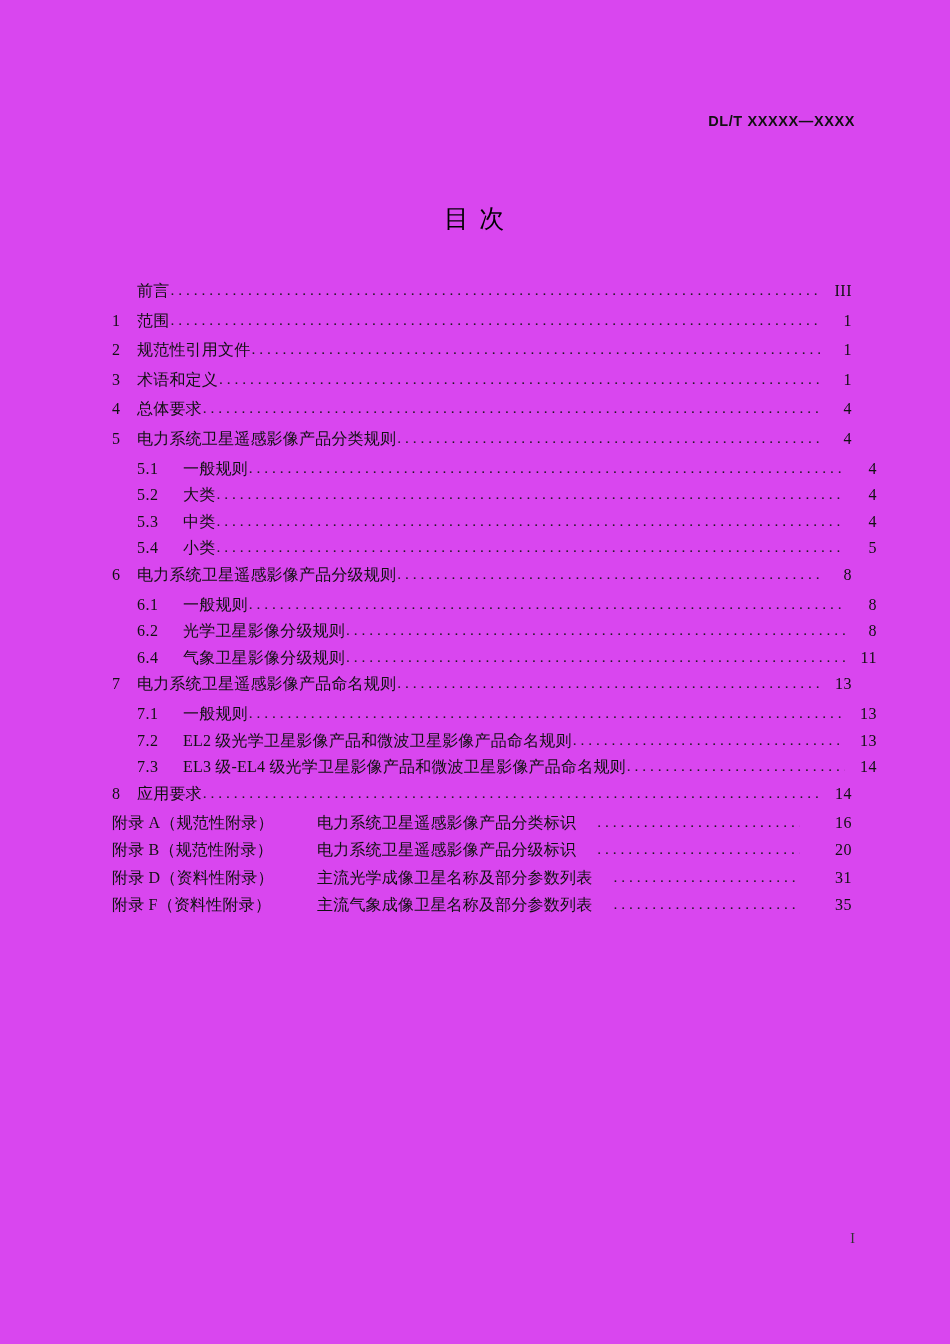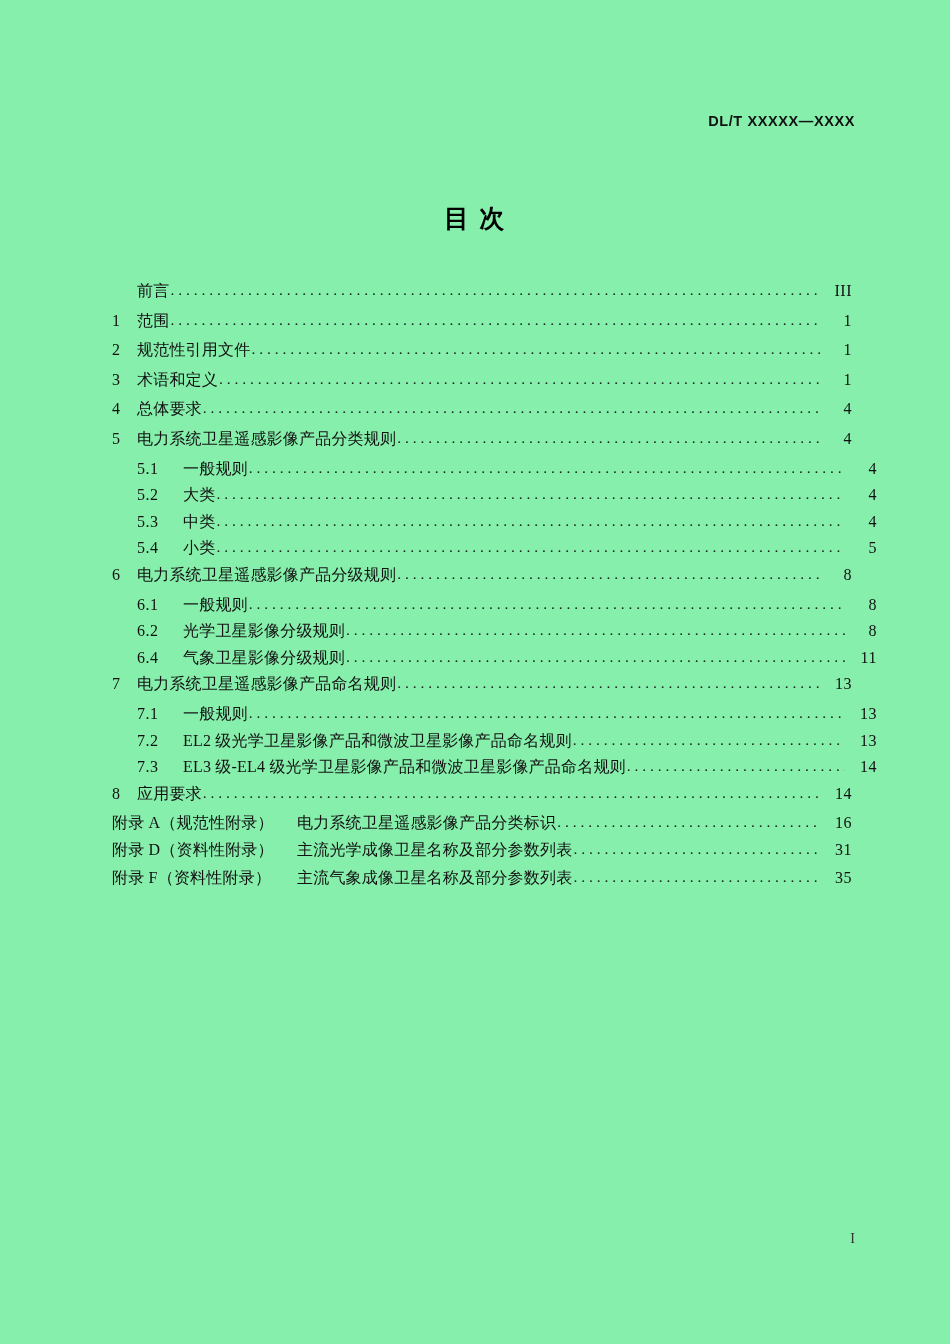--- a/index.html
+++ b/index.html
@@ -4,21 +4,21 @@
 <style>
   html, body {
     margin: 0;
     padding: 0;
     background: #ffffff;
   }
   .page {
     position: relative;
     width: 950px;
     height: 1344px;
-    background: #86efac;
+    background: #d946ef;
     overflow: hidden;
     font-family: "Liberation Serif", "DejaVu Serif", serif;
     color: #000000;
   }
 
   
   .doc-header {
     position: absolute;
     top: 113px;
     left: 0;
@@ -33,21 +33,21 @@
   }
 
   
   .toc-title {
     position: absolute;
     top: 202px;
     left: 0;
     width: 950px;
     text-align: center;
     font-size: 25px;
-    font-weight: bold;
+    font-weight: normal;
     letter-spacing: 2px;
     color: #000000;
     font-family: "Liberation Serif", "DejaVu Serif", serif;
   }
 
   
   .toc {
     position: absolute;
     top: 283px;
     left: 112px;
@@ -60,21 +60,21 @@
     width: 100%;
     font-size: 16px;
     line-height: 1.0;
     color: #111111;
     white-space: nowrap;
   }
 
   
   .toc-entry.lvl1 { height: 29.6px; padding-left: 0; }
   .toc-entry.lvl2 { height: 26.6px; padding-left: 25px; justify-content: flex-end; }
-  .toc-entry.annex { height: 27.2px; padding-left: 0; }
+  .toc-entry.annex { height: 27.2px; padding-left: 0; gap: 20px; }
 
   .entry-num {
     flex: 0 0 auto;
     letter-spacing: 0.5px;
   }
   .toc-entry.lvl1 .entry-num { min-width: 25px; }
   .toc-entry.lvl2 .entry-num { min-width: 46px; }
 
   .entry-label {
     flex: 0 0 auto;
@@ -245,20 +245,26 @@
         <span class="leader"></span>
         <span class="entry-page">14</span>
       </div>
       <div class="toc-entry annex">
         <span class="entry-label">附录 A（规范性附录）</span>
         <span class="entry-text">电力系统卫星遥感影像产品分类标识</span>
         <span class="leader"></span>
         <span class="entry-page">16</span>
       </div>
       <div class="toc-entry annex">
+        <span class="entry-label">附录 B（规范性附录）</span>
+        <span class="entry-text">电力系统卫星遥感影像产品分级标识</span>
+        <span class="leader"></span>
+        <span class="entry-page">20</span>
+      </div>
+      <div class="toc-entry annex">
         <span class="entry-label">附录 D（资料性附录）</span>
         <span class="entry-text">主流光学成像卫星名称及部分参数列表</span>
         <span class="leader"></span>
         <span class="entry-page">31</span>
       </div>
       <div class="toc-entry annex">
         <span class="entry-label">附录 F（资料性附录）</span>
         <span class="entry-text">主流气象成像卫星名称及部分参数列表</span>
         <span class="leader"></span>
         <span class="entry-page">35</span>

